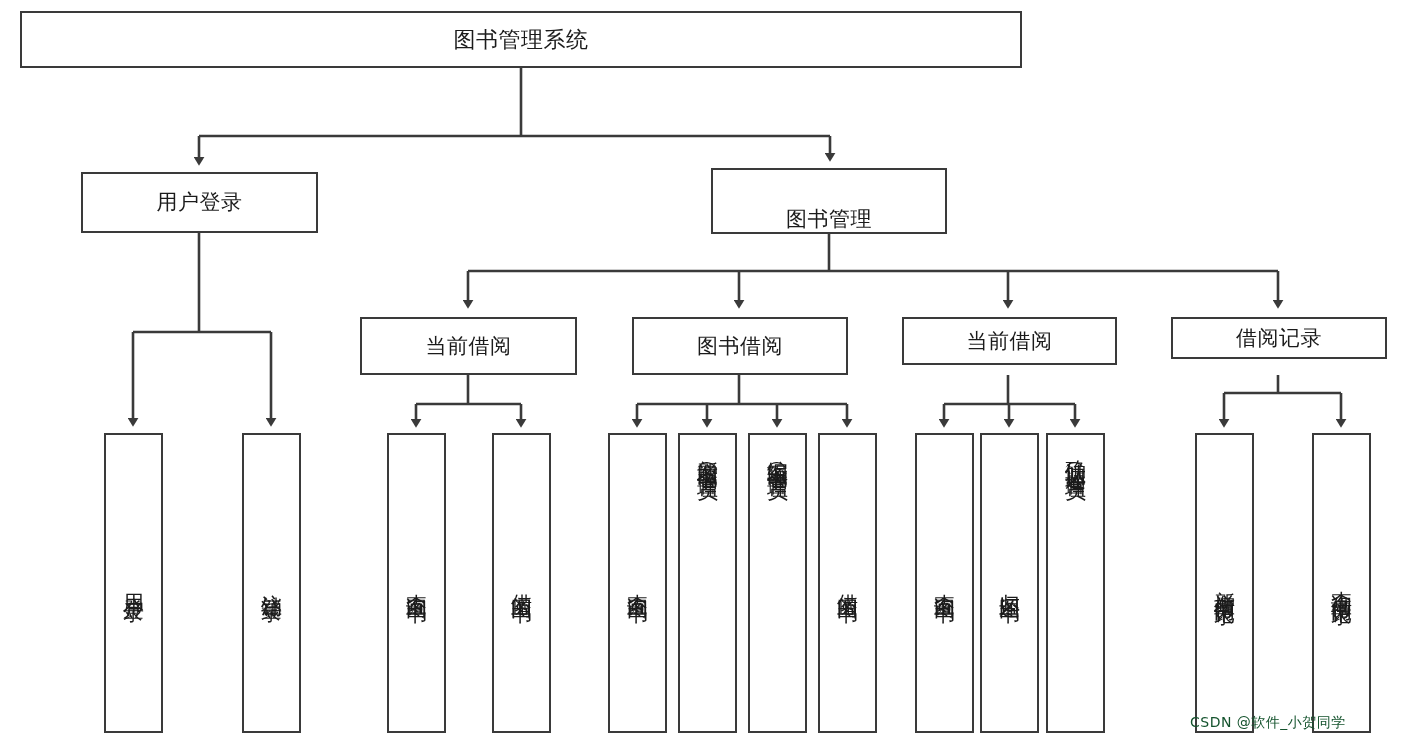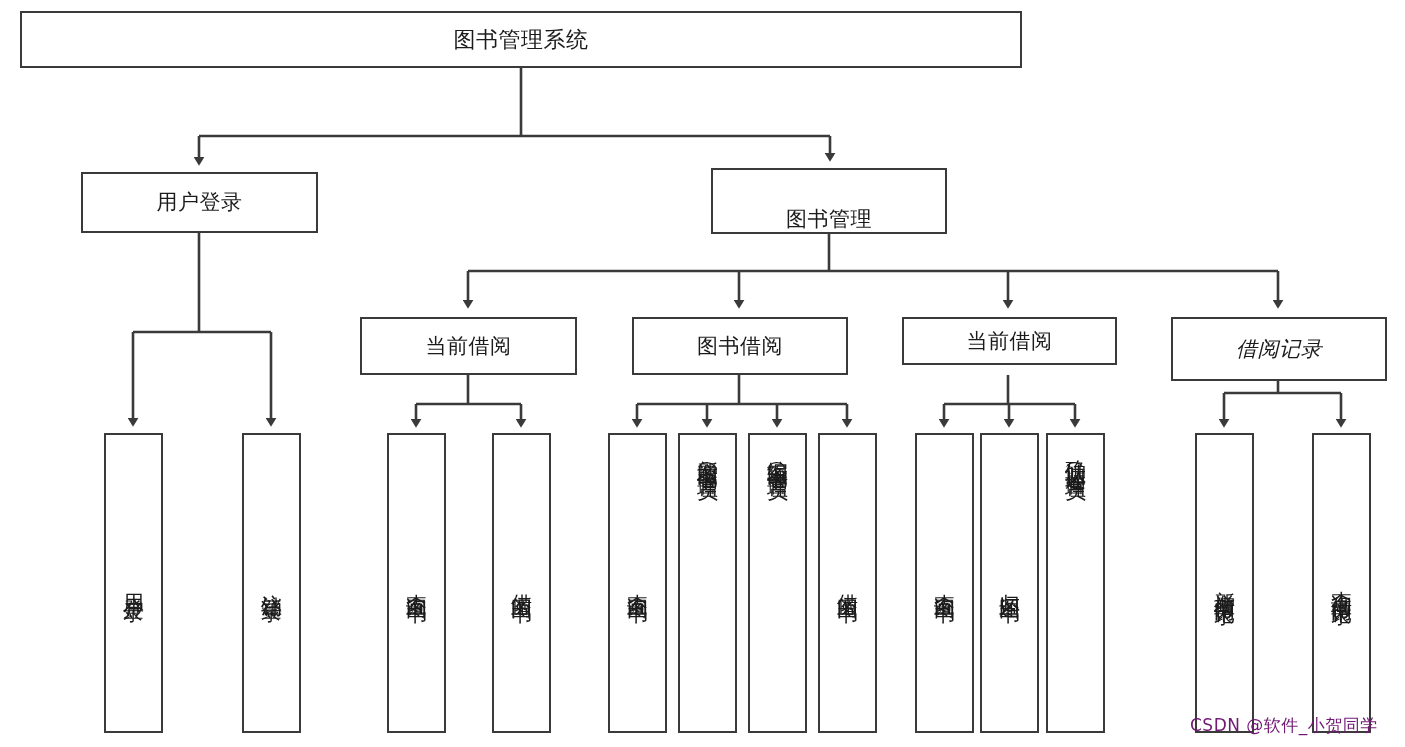--- a/index.html
+++ b/index.html
@@ -62,22 +62,22 @@
   }
   .node.vertical.centered {
     align-items: center;
     padding-top: 0;
   }
   .node.root .label {
     font-size: 22px;
   }
   .watermark {
     position: absolute;
-    font-size: 17px;
-    color: #701a75;
+    font-size: 14px;
+    color: #14532d;
     letter-spacing: 0.5px;
     white-space: nowrap;
     user-select: none;
   }
 </style>
 </head>
 <body>
 
 <div id="diagram-root">
 
@@ -148,21 +148,21 @@
   </div>
 
   <div class="node horizontal" style="left:632px; top:317px; width:216px; height:58px;">
     <span class="label">图书借阅</span>
   </div>
 
   <div class="node horizontal" style="left:902px; top:317px; width:215px; height:48px;">
     <span class="label">当前借阅</span>
   </div>
 
-  <div class="node horizontal" style="left:1171px; top:317px; width:216px; height:64px;font-style:italic;">
+  <div class="node horizontal" style="left:1171px; top:317px; width:216px; height:42px;">
     <span class="label">借阅记录</span>
   </div>
 
   <div class="node vertical centered" style="left:104px; top:433px; width:59px; height:300px;">
     <span class="label">用户登录</span>
   </div>
 
   <div class="node vertical centered" style="left:242px; top:433px; width:59px; height:300px;">
     <span class="label">注销登录</span>
   </div>

